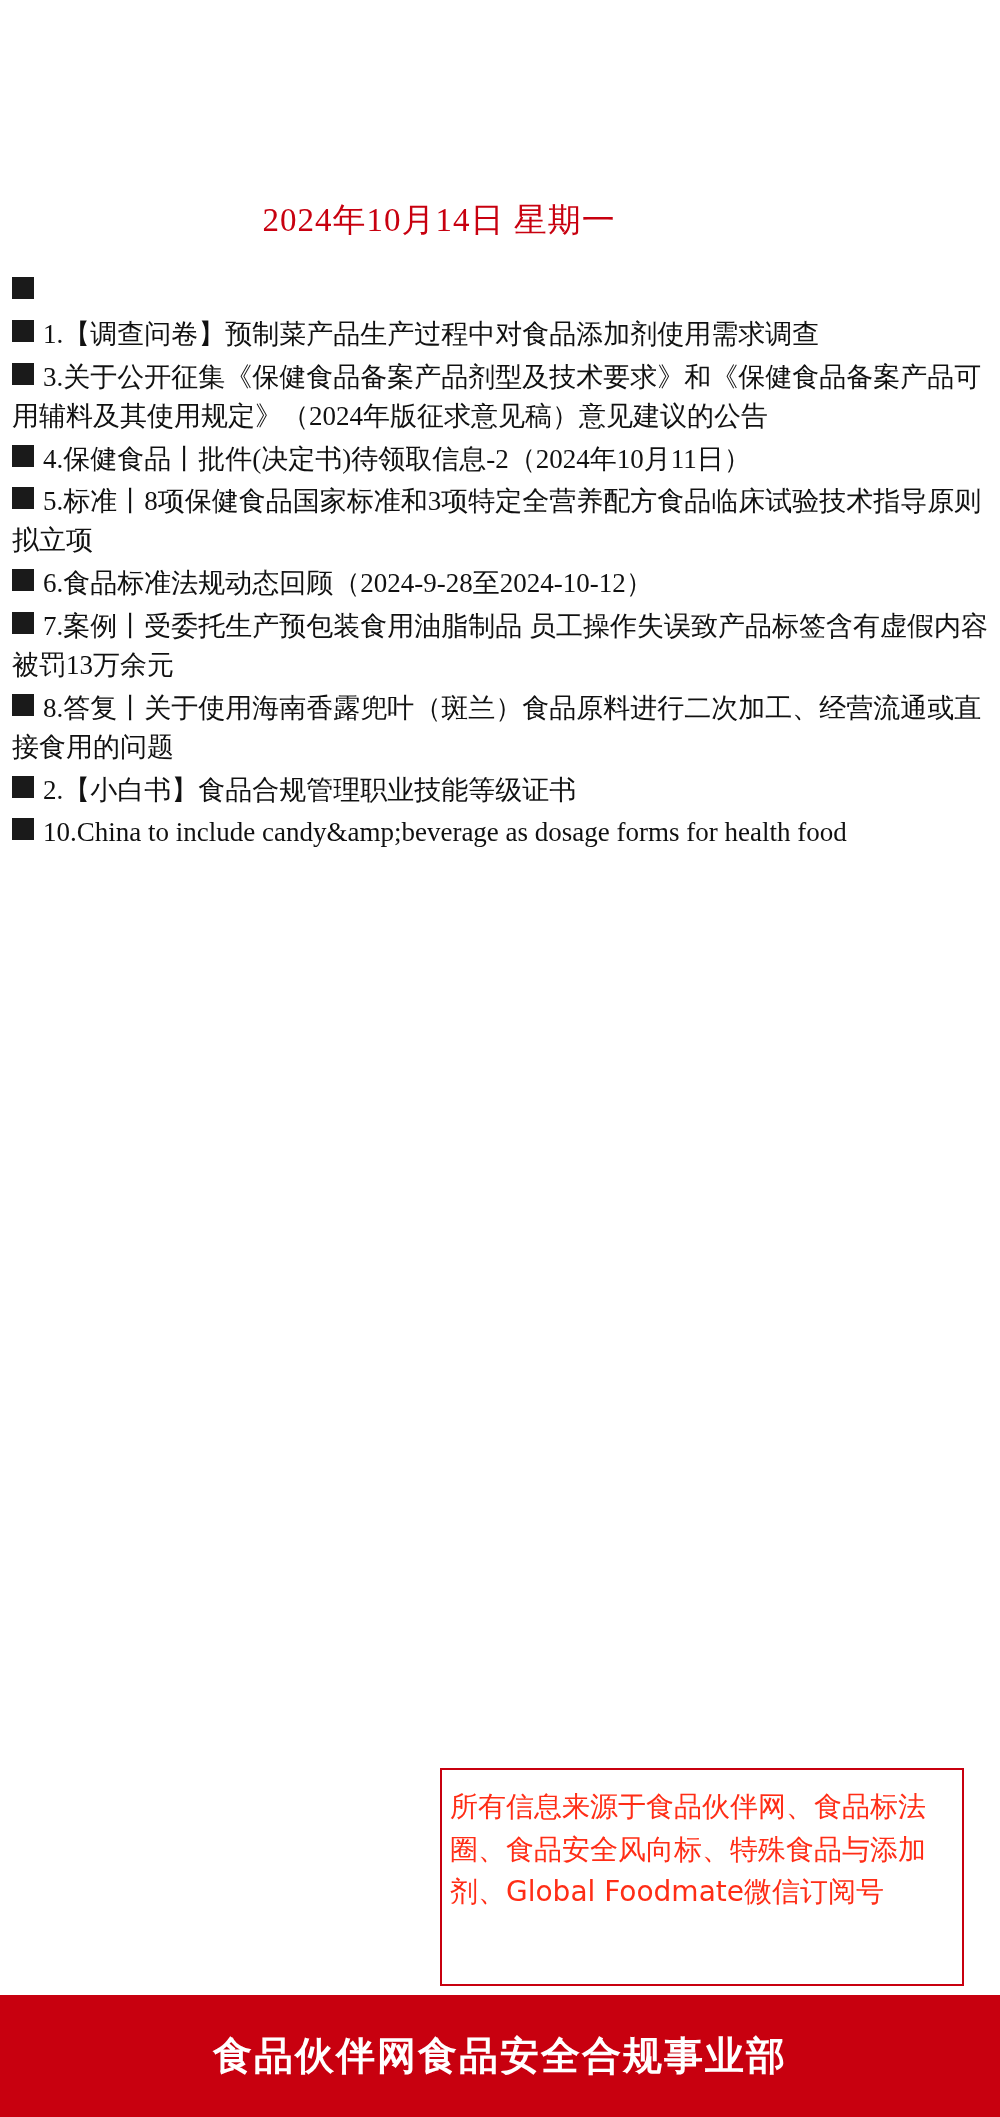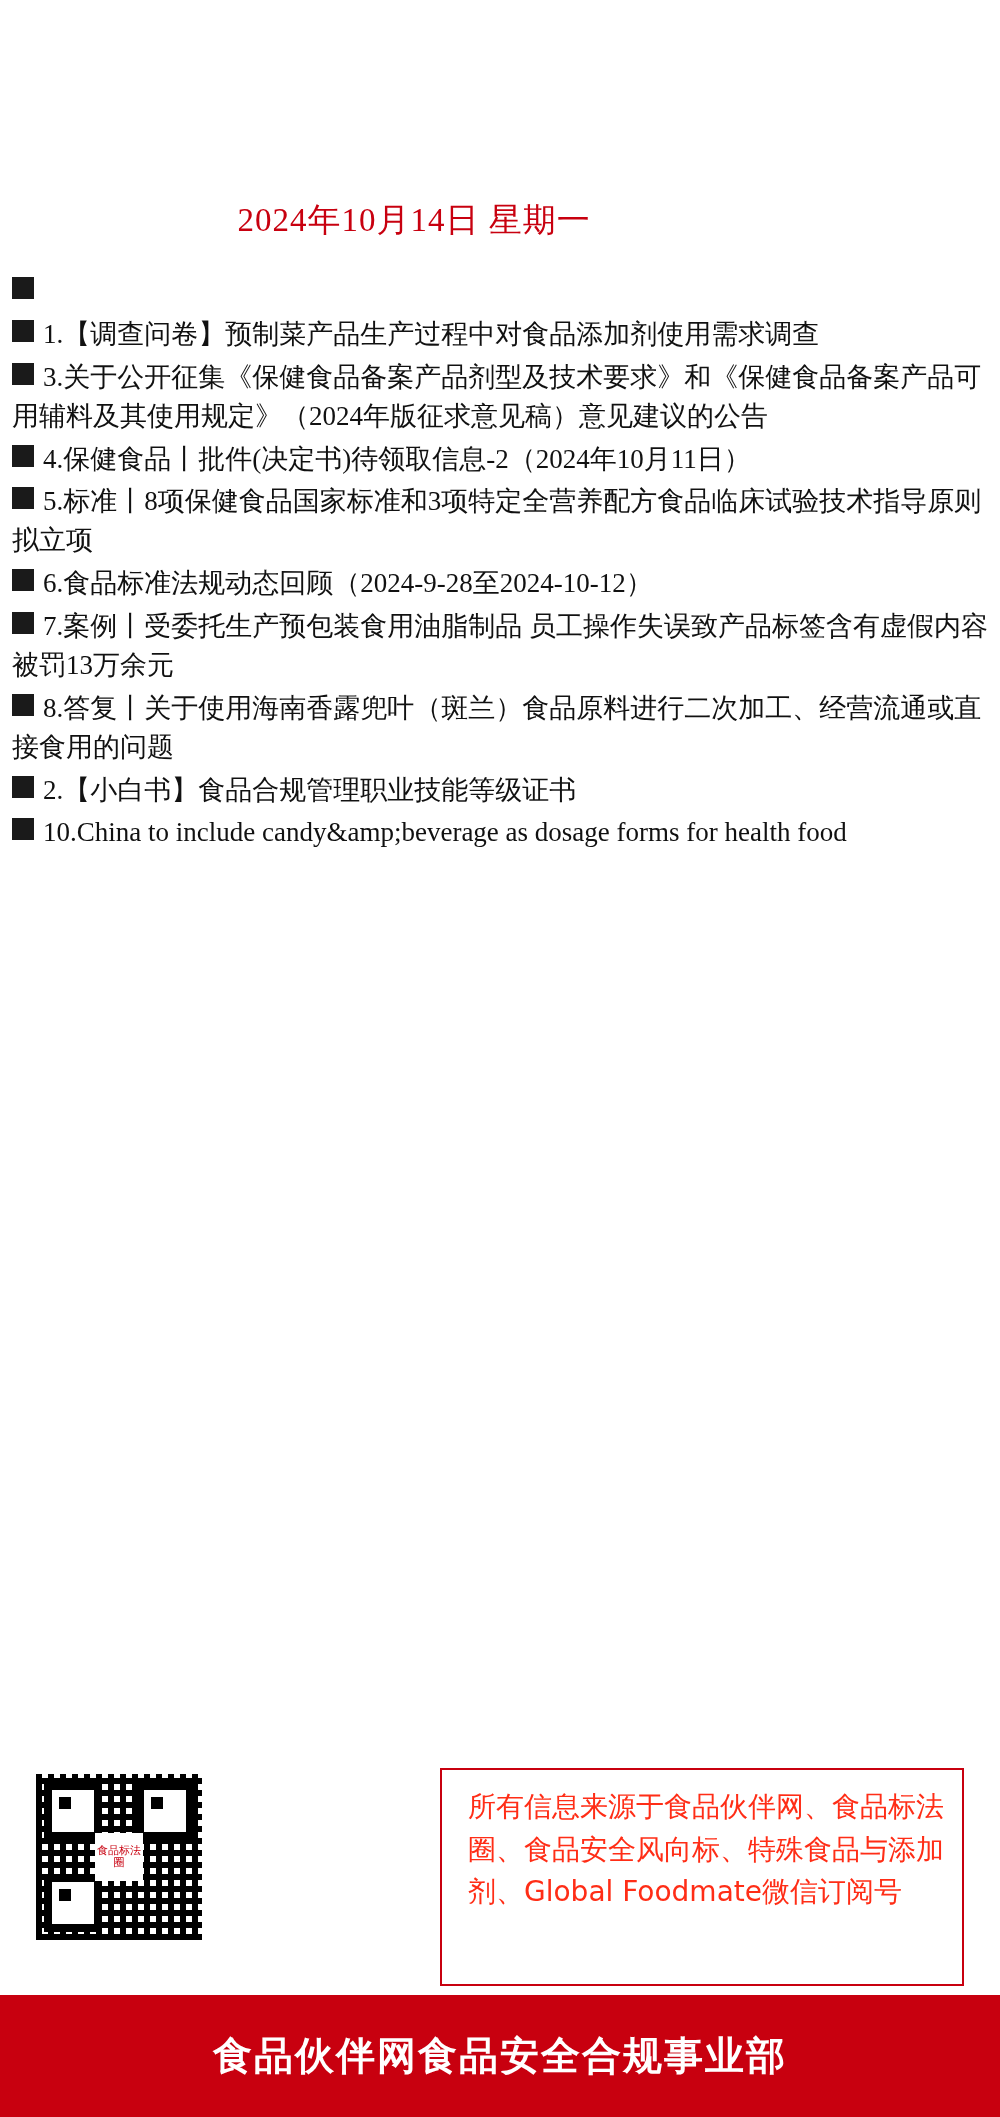--- a/index.html
+++ b/index.html
@@ -52,20 +52,21 @@
   .date-line {
     position: absolute;
     top: 198px;
     left: 0;
     width: 828px;
     text-align: center;
     color: #c8000f;
     font-size: 33px;
     font-family: "Liberation Serif", "DejaVu Serif", serif;
     letter-spacing: 1px;
+    padding-left: 25px;
   }
   
   .content {
     position: absolute;
     top: 272px;
     left: 12px;
     width: 976px;
     color: #111111;
     font-size: 27px;
     line-height: 1.44;
@@ -145,21 +146,21 @@
   .f-tr { top: 8px; right: 8px; }
   .f-bl { bottom: 8px; left: 8px; }
   .note-box {
     position: absolute;
     top: 0px;
     left: 440px;
     width: 524px;
     height: 218px;
     border: 2px solid #c8000f;
     box-sizing: border-box;
-    padding: 16px 18px 10px 26px;
+    padding: 16px 18px 10px 8px;
     color: #ff2d16;
     font-size: 28px;
     line-height: 1.52;
     font-family: "DejaVu Sans", "Liberation Sans", sans-serif;
   }
   
   .footer {
     position: absolute;
     left: 0;
     bottom: 0;
@@ -235,26 +236,20 @@
     </div>
 
     <div class="item">
       <span class="bullet"></span><span class="item-text">10.China to include candy&amp;amp;beverage as dosage forms for health food</span>
     </div>
 
   </div>
 
   <div class="qr-zone">
 
-    <div class="qr qr-1">
-      <span class="finder f-tl"></span>
-      <span class="finder f-tr"></span>
-      <span class="finder f-bl"></span>
-      <span class="qr-inner">食品标法圈</span>
-    </div>
 
 
     <div class="note-box">所有信息来源于食品伙伴网、食品标法圈、食品安全风向标、特殊食品与添加剂、Global Foodmate微信订阅号</div>
 
   </div>
 
   <div class="footer-divider"></div>
   <div class="footer">
     <div class="footer-text">食品伙伴网食品安全合规事业部</div>
   </div>

